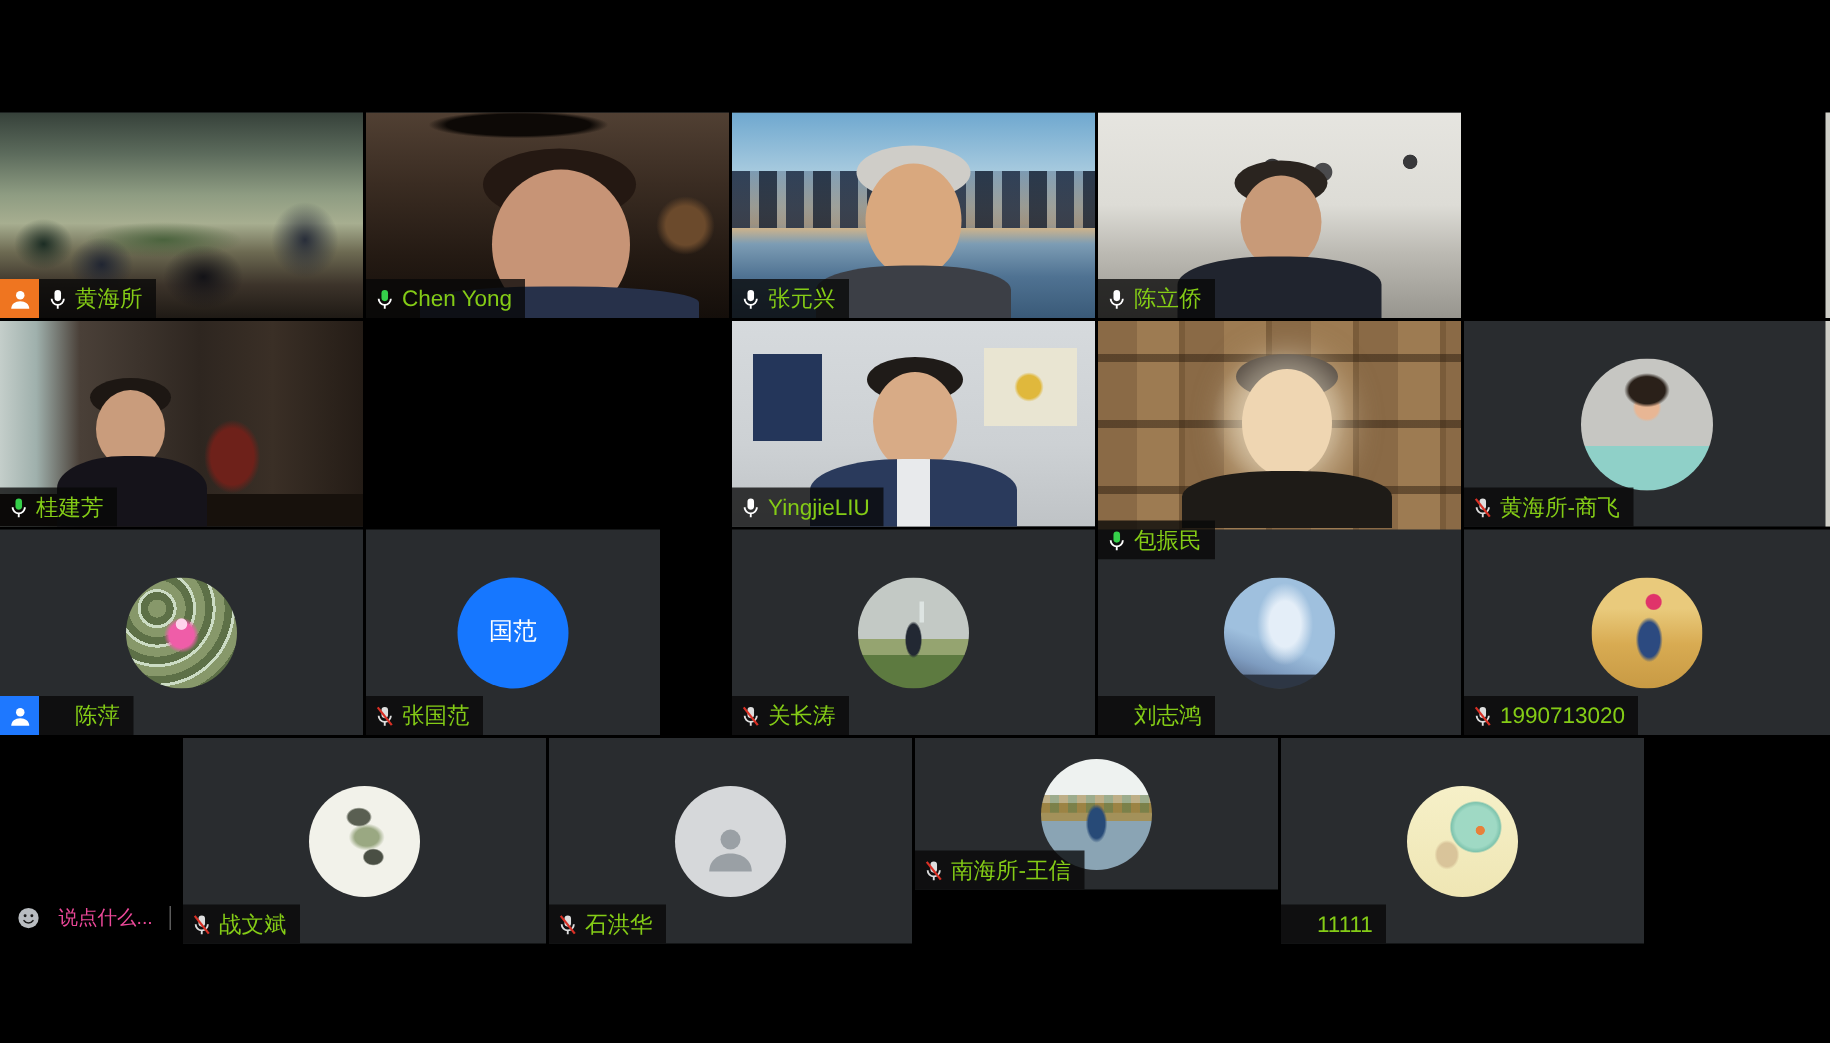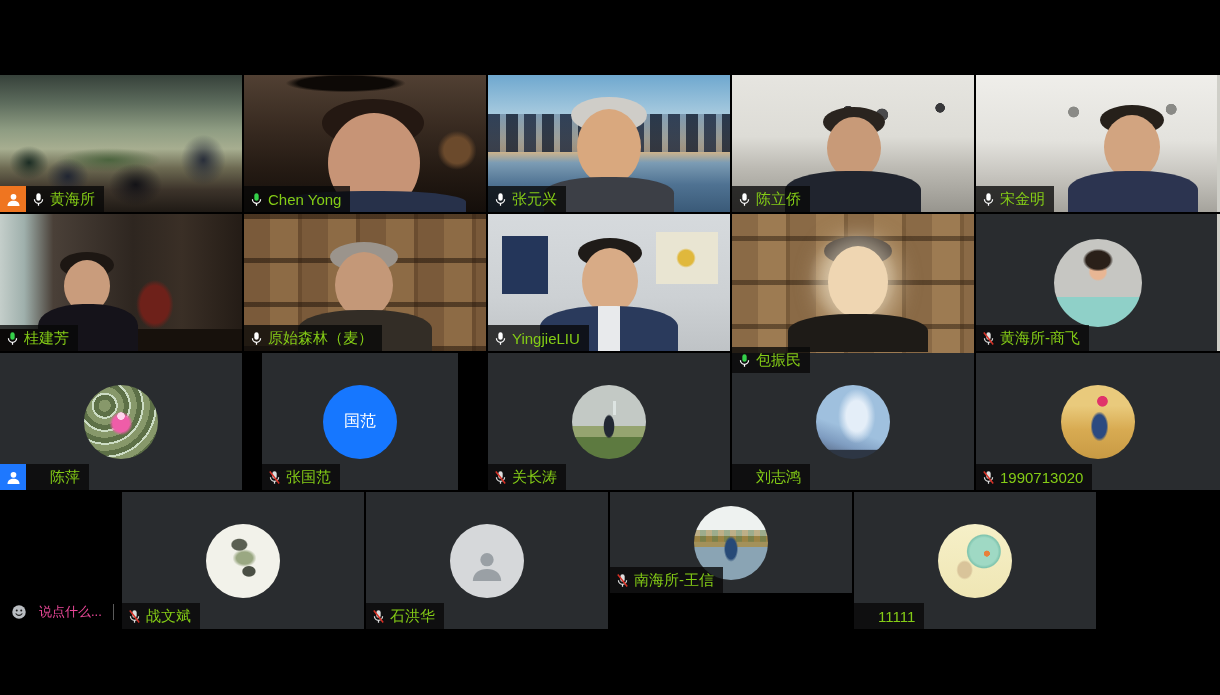--- a/index.html
+++ b/index.html
@@ -233,75 +233,37 @@
             <svg viewBox="0 0 24 24">
               <rect x="8.5" y="2" width="7" height="12" rx="3.5" fill="#fff"></rect>
               <path d="M5.5 11.5a6.5 6.5 0 0 0 13 0" fill="none" stroke="#fff" stroke-width="2"></path>
               <line x1="12" y1="18" x2="12" y2="22" stroke="#fff" stroke-width="2"></line>
             </svg>
           </span>
         <span>陈立侨</span>
         </span>
     </div>
   </div>
-  <div class="tile" style="left:976px;top:75px;width:244px;height:137px">
-    <div class="scene s-song">
-        <i class="hair"></i>
-        <i class="face"></i>
-        <i class="torso"></i>
-      </div>
-    <div class="plate-row">
-      <span class="plate">
-          <span class="mic">
-            <svg viewBox="0 0 24 24">
-              <rect x="8.5" y="2" width="7" height="12" rx="3.5" fill="#fff"></rect>
-              <path d="M5.5 11.5a6.5 6.5 0 0 0 13 0" fill="none" stroke="#fff" stroke-width="2"></path>
-              <line x1="12" y1="18" x2="12" y2="22" stroke="#fff" stroke-width="2"></line>
-            </svg>
-          </span>
-        <span>宋金明</span>
-        </span>
-    </div>
-  </div>
 
   <div class="tile" style="left:0;top:214px;width:242px;height:137px">
     <div class="scene s-gui">
         <i class="hair"></i>
         <i class="face"></i>
         <i class="torso"></i>
       </div>
     <div class="plate-row">
       <span class="plate">
           <span class="mic">
             <svg viewBox="0 0 24 24">
               <rect x="8.5" y="2" width="7" height="12" rx="3.5" fill="#35d04a"></rect>
               <path d="M5.5 11.5a6.5 6.5 0 0 0 13 0" fill="none" stroke="#fff" stroke-width="2"></path>
               <line x1="12" y1="18" x2="12" y2="22" stroke="#fff" stroke-width="2"></line>
             </svg>
           </span>
         <span>桂建芳</span>
-        </span>
-    </div>
-  </div>
-  <div class="tile" style="left:244px;top:214px;width:242px;height:137px">
-    <div class="scene s-shelf s-yuanshi">
-        <i class="hair"></i>
-        <i class="face"></i>
-        <i class="torso"></i>
-      </div>
-    <div class="plate-row">
-      <span class="plate">
-          <span class="mic">
-            <svg viewBox="0 0 24 24">
-              <rect x="8.5" y="2" width="7" height="12" rx="3.5" fill="#fff"></rect>
-              <path d="M5.5 11.5a6.5 6.5 0 0 0 13 0" fill="none" stroke="#fff" stroke-width="2"></path>
-              <line x1="12" y1="18" x2="12" y2="22" stroke="#fff" stroke-width="2"></line>
-            </svg>
-          </span>
-        <span>原始森林（麦）</span>
         </span>
     </div>
   </div>
   <div class="tile" style="left:488px;top:214px;width:242px;height:137px">
     <div class="scene s-yingjie">
         <i class="hair"></i>
         <i class="face"></i>
         <i class="torso"></i>
       </div>
     <div class="plate-row">
@@ -364,21 +326,21 @@
           <svg viewBox="0 0 24 24" width="100%" height="100%">
             <circle cx="12" cy="8.2" r="4" fill="currentColor"></circle>
             <path d="M3.5 21c0-4.6 3.8-7.2 8.5-7.2s8.5 2.6 8.5 7.2z" fill="currentColor"></path>
           </svg>
         </span>
       <span class="plate no-icon">
           <span>陈萍</span>
         </span>
     </div>
   </div>
-  <div class="tile" style="left:262px;top:353px;width:196px;height:137px">
+  <div class="tile" style="left:244px;top:353px;width:196px;height:137px">
     <div class="center">
       <div class="av av-guofan">国范</div>
     </div>
     <div class="plate-row">
       <span class="plate">
           <span class="mic">
             <svg viewBox="0 0 24 24">
               <rect x="8.5" y="2" width="7" height="12" rx="3.5" fill="#dedede"></rect>
               <path d="M5.5 11.5a6.5 6.5 0 0 0 13 0" fill="none" stroke="#dedede" stroke-width="2"></path>
               <line x1="12" y1="18" x2="12" y2="22" stroke="#dedede" stroke-width="2"></line>

